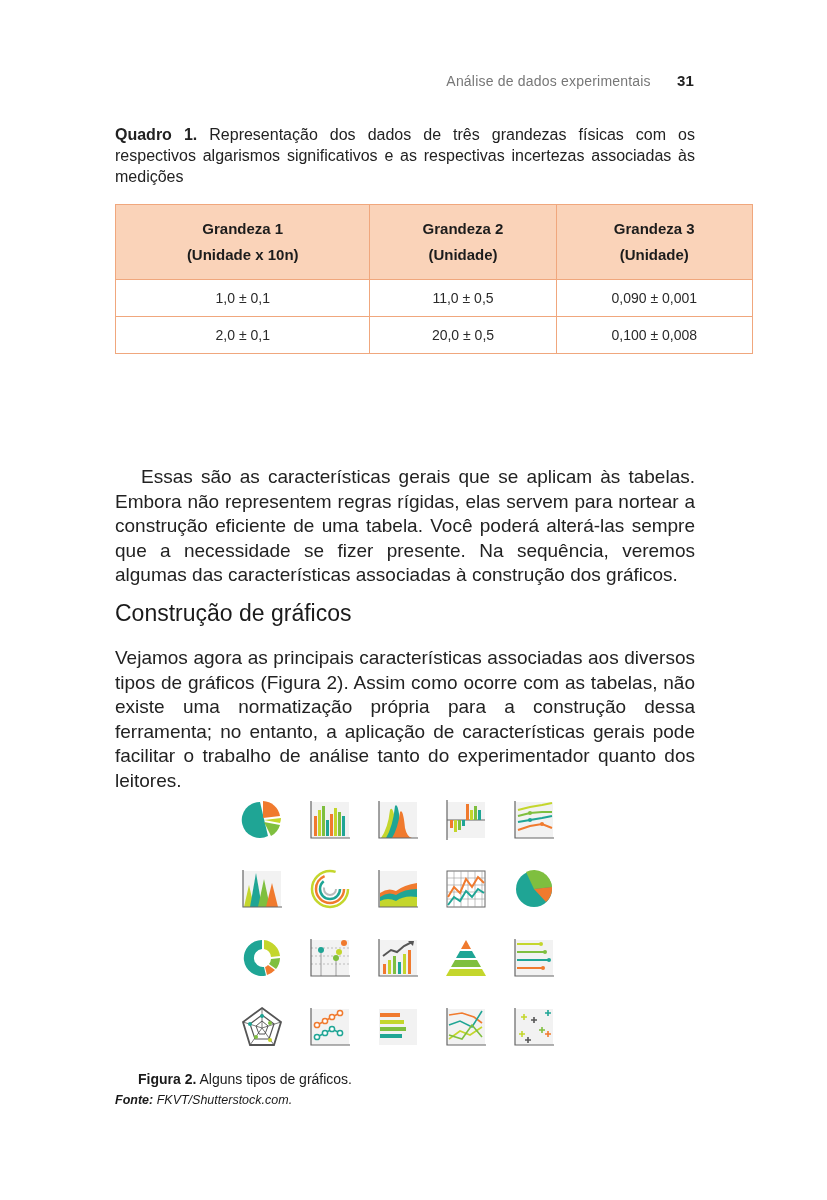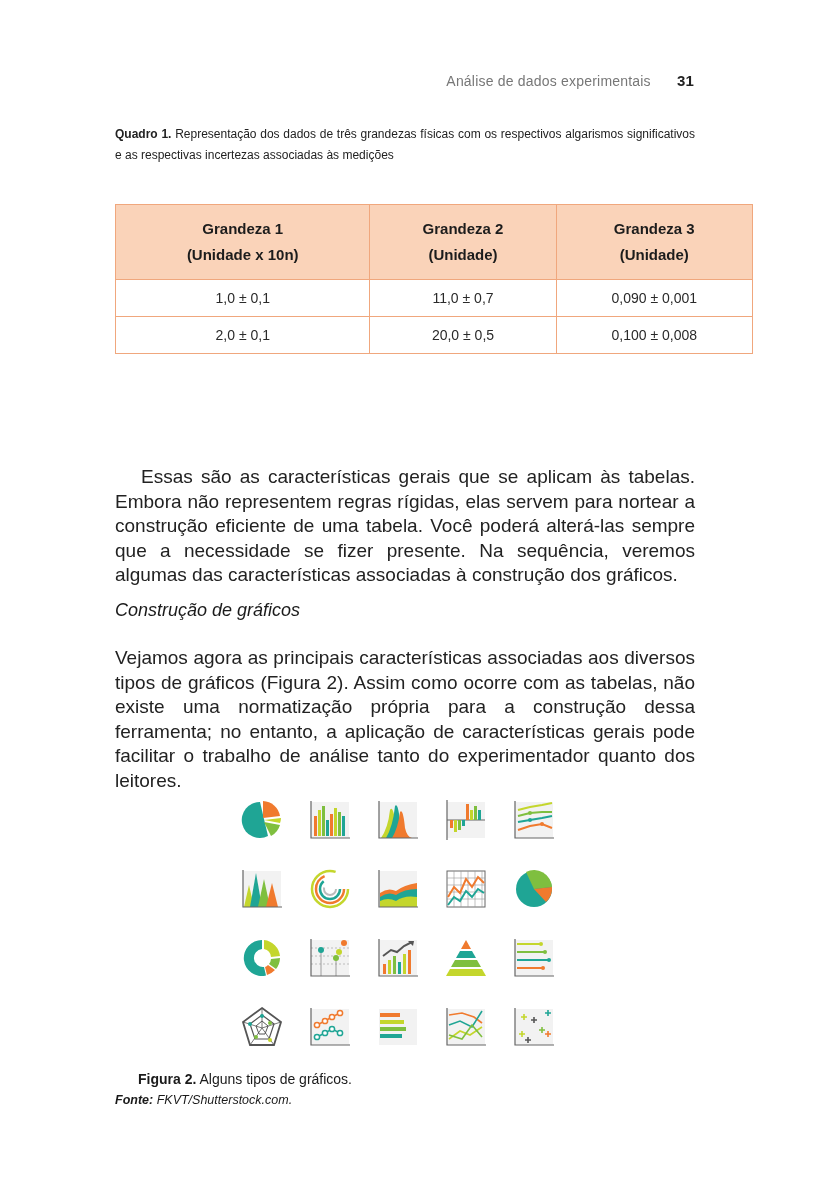--- a/index.html
+++ b/index.html
@@ -1,30 +1,30 @@
 <!DOCTYPE html>
 <html><head>
 <meta charset="utf-8">
 <style>
   html, body { margin: 0; padding: 0; background: #ffffff; }
   body { width: 827px; height: 1200px; position: relative; overflow: hidden;
          font-family: "Liberation Sans", sans-serif; color: #1a1a1a; }
   .running-head { position: absolute; top: 72px; right: 133px; font-size: 14px; color: #777; letter-spacing: 0.2px; }
   .running-head .title { margin-right: 22px; }
   .running-head .page { color: #222; font-weight: bold; font-size: 15px; }
-  .caption-top { position: absolute; left: 115px; top: 124px; width: 580px; font-size: 12px; line-height: 21px; color: #222; text-align: justify; font-family: "Liberation Sans Narrow", "Liberation Sans", sans-serif; }
+  .caption-top { position: absolute; left: 115px; top: 124px; width: 580px; font-size: 16px; line-height: 21px; color: #222; text-align: justify; font-family: "Liberation Sans Narrow", "Liberation Sans", sans-serif; }
   .caption-top b { font-weight: bold; }
   table.quadro { position: absolute; left: 115px; top: 204px; width: 638px; border-collapse: collapse; font-size: 14px; }
   table.quadro th, table.quadro td { border: 1.5px solid #f0a77d; text-align: center; }
   table.quadro th { background: #fad3b9; font-weight: bold; height: 72px; line-height: 26px; color: #1c1c1c; font-size: 15px; }
   table.quadro td { height: 34px; color: #2a2a2a; }
   .para { position: absolute; left: 115px; width: 580px; font-size: 19px; line-height: 24.5px; color: #222; text-align: justify; }
   .para.p1 { top: 446px; text-indent: 26px; }
   .para.p2 { top: 646px; }
-  .heading { position: absolute; left: 115px; top: 600px; font-size: 18px; color: #1a1a1a; font-style: italic; }
+  .heading { position: absolute; left: 115px; top: 600px; font-size: 23px; color: #1a1a1a; }
   .icons { position: absolute; left: 240px; top: 798px; width: 330px; display: grid;
            grid-template-columns: repeat(5, 44px); grid-auto-rows: 44px; column-gap: 24px; row-gap: 25px; }
   .icons .ic { width: 44px; height: 44px; }
   .icons svg { width: 44px; height: 44px; display: block; }
   .fig-caption { position: absolute; left: 115px; top: 1071px; font-size: 14px; color: #1a1a1a; }
   .fig-caption b { font-weight: bold; margin-left: 23px; }
   .fig-source { position: absolute; left: 115px; top: 1093px; font-size: 12.5px; color: #1a1a1a; font-style: italic; }
   .fig-source b { font-weight: bold; }
 </style>
 </head>
@@ -43,21 +43,21 @@
   <thead>
     <tr>
       <th><span>Grandeza 1</span><br><span>(Unidade x 10n)</span></th>
       <th><span>Grandeza 2</span><br><span>(Unidade)</span></th>
       <th><span>Grandeza 3</span><br><span>(Unidade)</span></th>
     </tr>
   </thead>
   <tbody>
     <tr>
       <td>1,0 ± 0,1</td>
-      <td>11,0 ± 0,7</td>
+      <td>11,0 ± 0,5</td>
       <td>0,090 ± 0,001</td>
     </tr>
     <tr>
       <td>2,0 ± 0,1</td>
       <td>20,0 ± 0,5</td>
       <td>0,100 ± 0,008</td>
     </tr>
   </tbody>
 </table>
 

